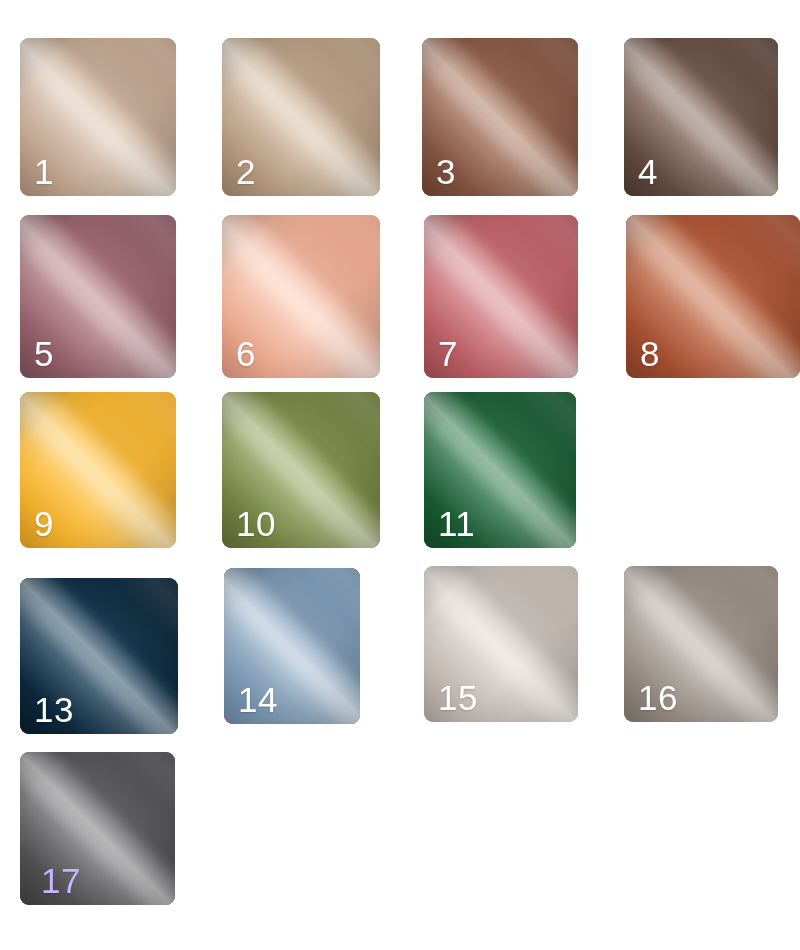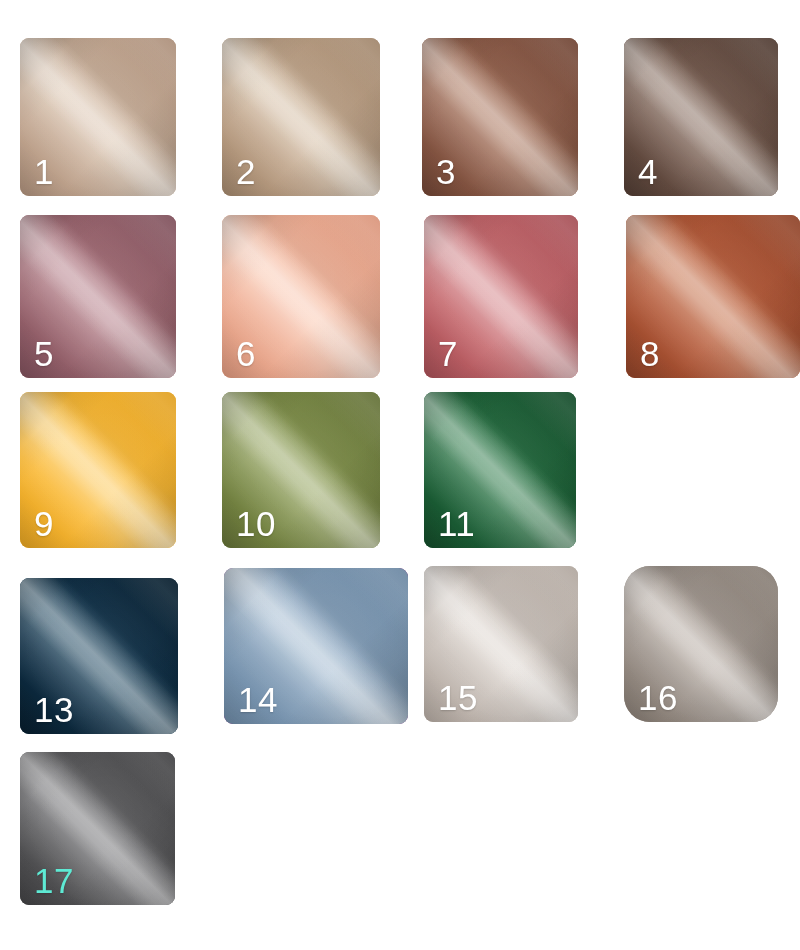--- a/index.html
+++ b/index.html
@@ -228,49 +228,49 @@
     </div>
     <div class="swatch" style="left: 20px; top: 578px; width: 158px; height: 156px; background-color: rgb(14, 46, 69);">
       <div class="fill" style="background: linear-gradient(45deg, rgb(7, 29, 44) 0%, rgb(14, 46, 69) 30%, rgb(29, 71, 96) 47%, rgb(14, 46, 69) 66%, rgb(7, 29, 44) 100%);"></div>
       <div class="sheen"></div>
       <div class="fold-tl"></div>
       <div class="fold-br"></div>
       <div class="crease"></div>
       <div class="vignette"></div>
       <div class="label" style="color: rgb(255, 255, 255);">13</div>
     </div>
-    <div class="swatch" style="left: 224px; top: 568px; width: 184px; height: 156px; background-color: #701a75;">
+    <div class="swatch" style="left: 224px; top: 568px; width: 136px; height: 156px; background-color: #701a75;">
       <div class="fill" style="background: linear-gradient(45deg, rgb(107, 135, 162) 0%, rgb(126, 154, 181) 30%, rgb(163, 187, 209) 47%, rgb(126, 154, 181) 66%, rgb(107, 135, 162) 100%);"></div>
       <div class="sheen"></div>
       <div class="fold-tl"></div>
       <div class="fold-br"></div>
       <div class="crease"></div>
       <div class="vignette"></div>
       <div class="label" style="color: rgb(255, 255, 255);">14</div>
     </div>
     <div class="swatch" style="left: 424px; top: 566px; width: 154px; height: 156px; background-color: rgb(200, 191, 184);">
       <div class="fill" style="background: linear-gradient(45deg, rgb(176, 166, 158) 0%, rgb(200, 191, 184) 30%, rgb(222, 214, 207) 47%, rgb(200, 191, 184) 66%, rgb(176, 166, 158) 100%);"></div>
       <div class="sheen"></div>
       <div class="fold-tl"></div>
       <div class="fold-br"></div>
       <div class="crease"></div>
       <div class="vignette"></div>
       <div class="label" style="color: rgb(255, 255, 255);">15</div>
     </div>
-    <div class="swatch" style="left: 624px; top: 566px; width: 154px; height: 156px; background-color: rgb(155, 145, 137); border-radius: 26px;">
+    <div class="swatch" style="left: 624px; top: 566px; width: 154px; height: 156px; background-color: rgb(155, 145, 137);">
       <div class="fill" style="background: linear-gradient(45deg, rgb(130, 120, 111) 0%, rgb(155, 145, 137) 30%, rgb(181, 170, 161) 47%, rgb(155, 145, 137) 66%, rgb(130, 120, 111) 100%);"></div>
       <div class="sheen"></div>
       <div class="fold-tl"></div>
       <div class="fold-br"></div>
       <div class="crease"></div>
       <div class="vignette"></div>
       <div class="label" style="color: rgb(255, 255, 255);">16</div>
     </div>
     <div class="swatch" style="left: 20px; top: 752px; width: 155px; height: 153px; background-color: rgb(88, 88, 90);">
       <div class="fill" style="background: linear-gradient(45deg, rgb(65, 65, 67) 0%, rgb(88, 88, 90) 30%, rgb(112, 112, 115) 47%, rgb(88, 88, 90) 66%, rgb(65, 65, 67) 100%);"></div>
       <div class="sheen"></div>
       <div class="fold-tl"></div>
       <div class="fold-br"></div>
       <div class="crease"></div>
       <div class="vignette"></div>
-      <div class="label" style="color: #5eead4;">17</div>
+      <div class="label" style="color: #c4b5fd; margin-left: 7px;">17</div>
     </div>
   </div>
 
 </body></html>

